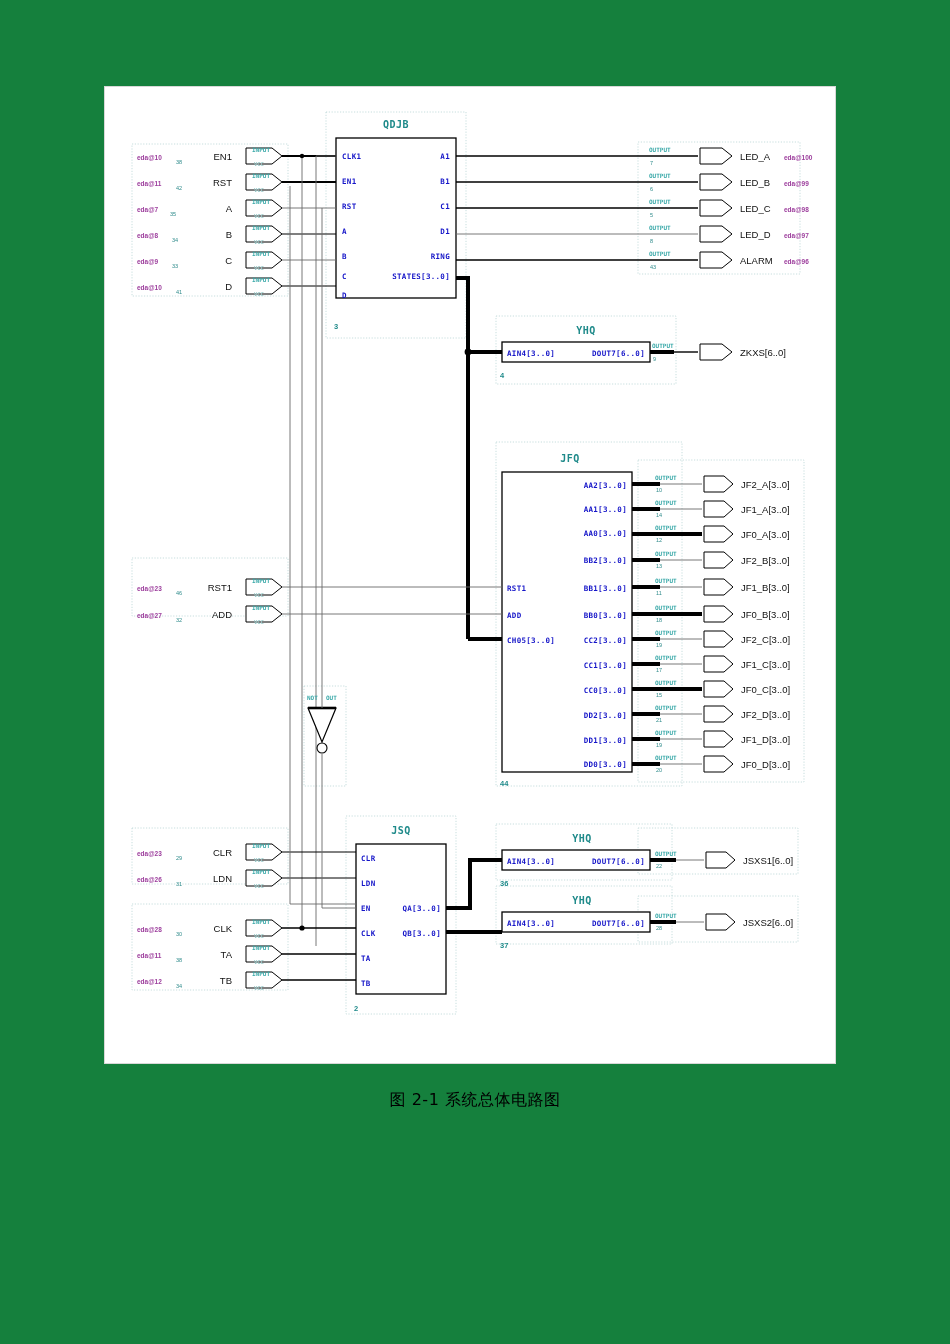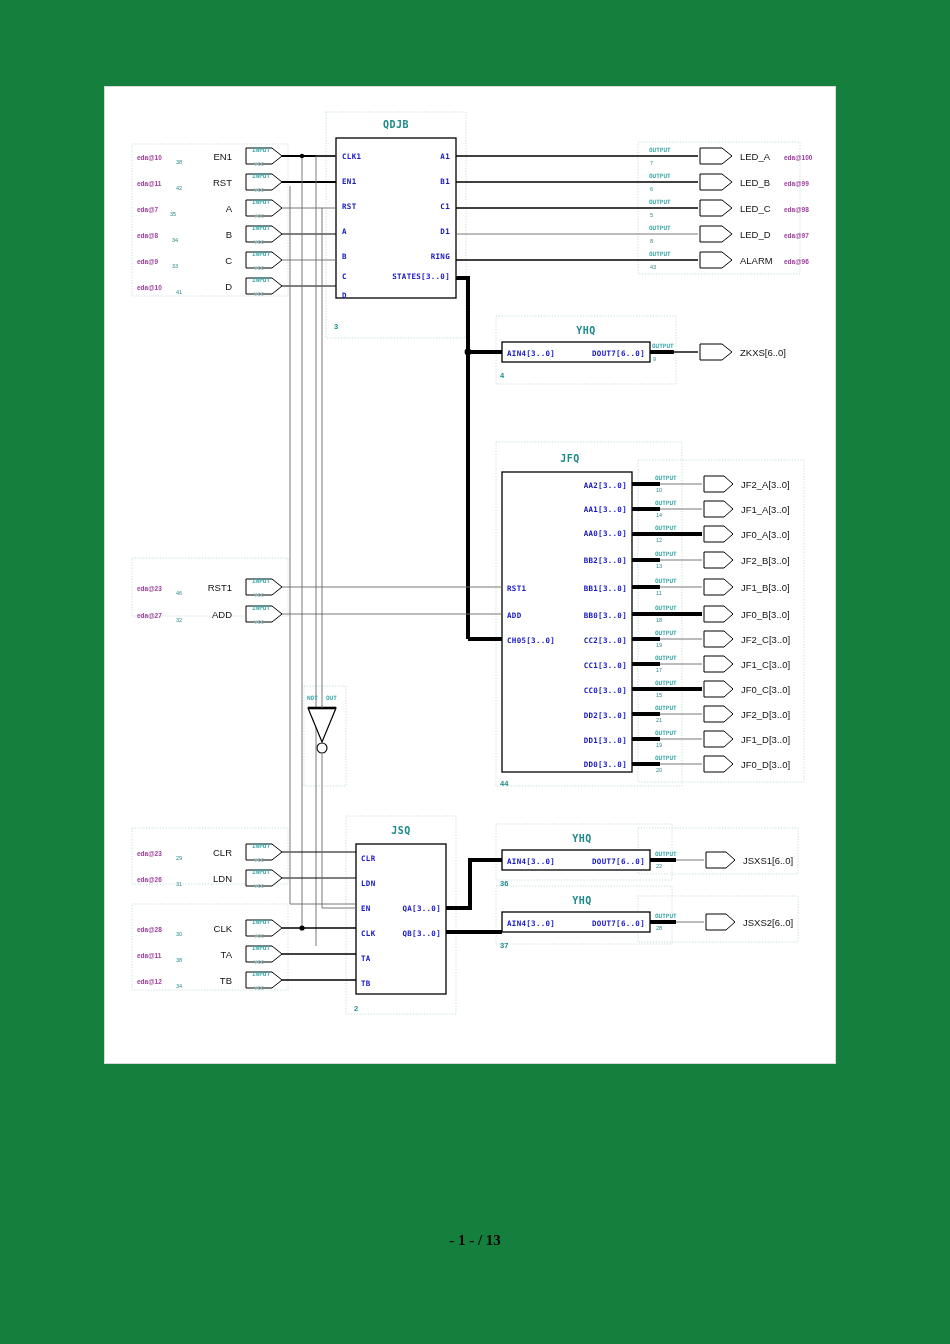--- a/index.html
+++ b/index.html
@@ -524,15 +524,15 @@
 
       <g>
         <path class="wirethin" d="M186 100 V 818 H252"></path>
         <path class="wirethin" d="M218 668 V 822 H252"></path>
         <path class="wirethin" d="M218 622 V 122"></path>
       </g>
 
     </svg>
   </div>
 
-  <div class="footer">- 1 -  /  13</div>
+  <div class="caption">图 2-1 系统总体电路图</div>
 
 </div>
 
 </body></html>

